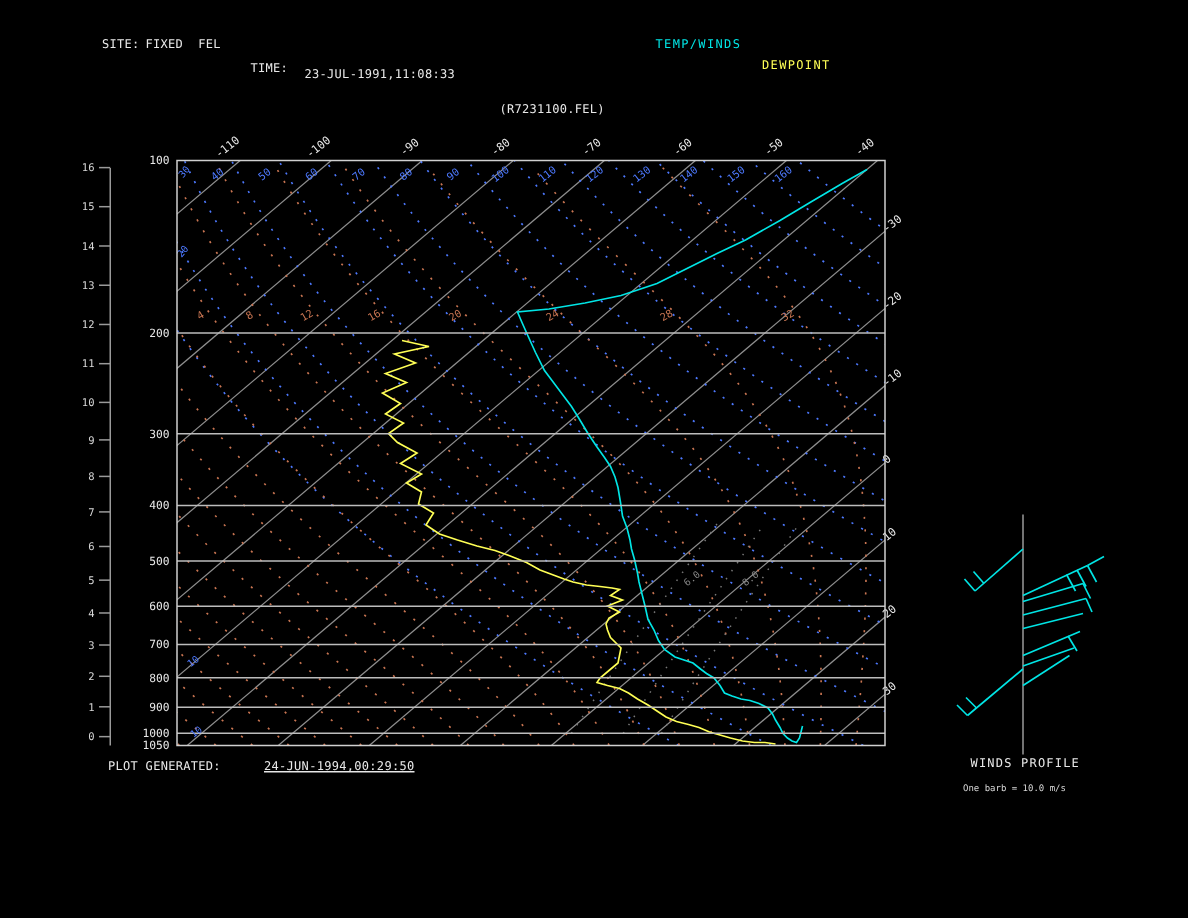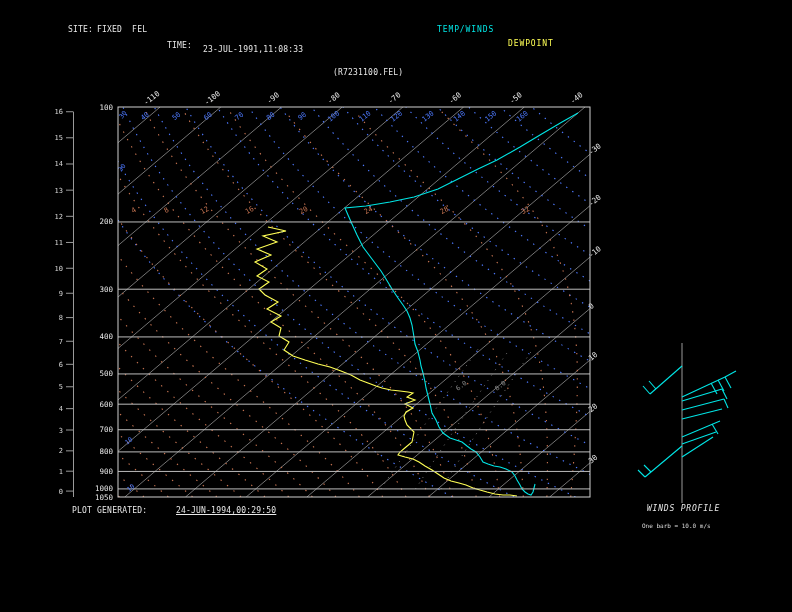--- a/index.html
+++ b/index.html
@@ -209,16 +209,16 @@
         <line x1="682" y1="446" x2="645" y2="477" stroke="#00e5e5" stroke-width="1.1"></line>
         <line x1="645" y1="477" x2="638" y2="470" stroke="#00e5e5" stroke-width="1.1"></line>
         <line x1="651" y1="472" x2="644" y2="465" stroke="#00e5e5" stroke-width="1.1"></line>
         <line x1="682" y1="457" x2="713" y2="437" stroke="#00e5e5" stroke-width="1.1"></line>
       </g>
     </svg>
 
   <div class="txt" style="left:72px;top:506px;">PLOT GENERATED:</div>
   <div class="txt" style="left:176px;top:506px;text-decoration:underline;">24-JUN-1994,00:29:50</div>
 
-  <div class="txt wide" style="left:647px;top:504px;font-style:italic;">WINDS PROFILE</div>
+  <div class="txt wide" style="left:647px;top:504px;">WINDS PROFILE</div>
   <div class="txt small" style="left:642px;top:521px;">One barb = 10.0 m/s</div>
 
 </div>
 
 </body></html>

